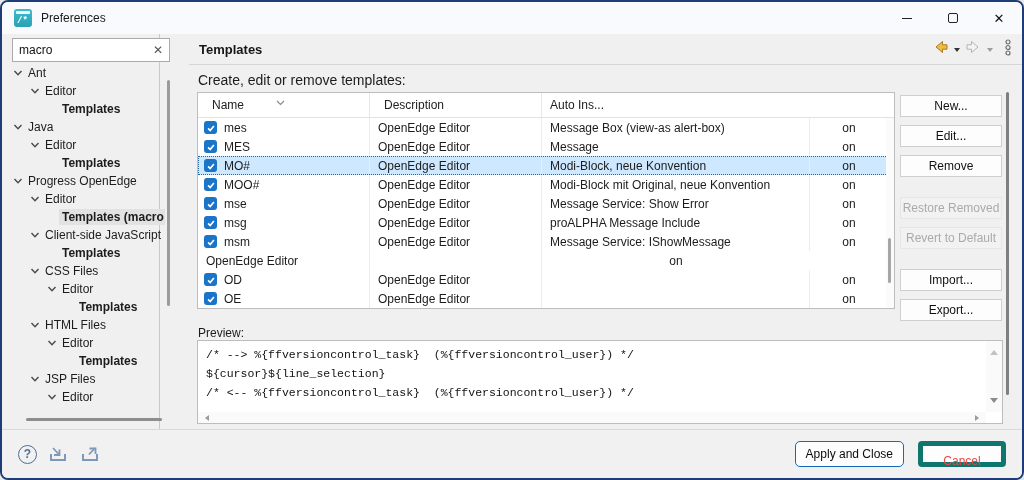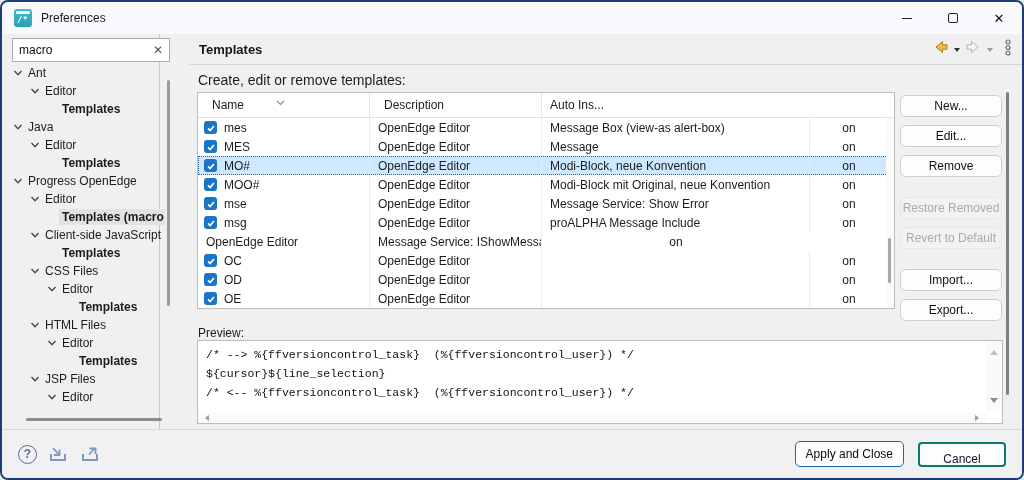--- a/index.html
+++ b/index.html
@@ -57,21 +57,21 @@
   .td { font-size:12px; color:#1c1c1c; height:100%; display:flex; align-items:center; padding-left:8px; border-right:1px solid #ededed; overflow:hidden; white-space:nowrap; }
   .td:last-child { border-right:none; justify-content:center; padding-left:0; }
   .chk { width:13px; height:13px; flex:none; border-radius:3px; background:#1a74c8; margin-right:7px; margin-left:-2px;
          display:flex; align-items:center; justify-content:center; }
   .table-vscroll-track { position:absolute; right:0; top:25px; bottom:0; width:8px; background:#fbfbfb; }
   .table-vscroll-thumb { position:absolute; right:3px; top:120px; width:3px; height:45px; background:#a6a6a6; border-radius:2px; }
 
   
   .actions { position:absolute; left:711px; top:61px; width:102px; display:flex; flex-direction:column; }
   .abtn { height:22px; margin-bottom:8px; font-size:12px; font-family:inherit; color:#111; background:#fdfdfd;
-          border:1px solid #cfcfcf; border-radius:6px; }
+          border:1px solid #cfcfcf; border-radius:0; }
   .abtn.gap { margin-top:12px; }
   .abtn:disabled { background:#f2f2f2; color:#aaaaaa; border-color:#e6e6e6; }
 
   
   .prevlabel { position:absolute; left:9px; top:292px; font-size:12px; color:#1c1c1c; }
   .preview { position:absolute; left:8px; top:306px; width:806px; height:84px; background:#fff; border:1px solid #bdbdbd; }
   .prevtext { position:absolute; left:0; top:0; right:16px; bottom:11px; padding:4px 8px; overflow:hidden;
               font-family:"Liberation Mono","DejaVu Sans Mono",monospace; font-size:11.5px; line-height:19px; color:#111; white-space:pre; }
   .pv-vstrip { position:absolute; right:0; top:0; bottom:11px; width:16px; background:#fafafa; }
   .tri-up { position:absolute; top:5px; left:4px; width:0; height:0; border:4px solid transparent; border-bottom:5px solid #c2c2c2; }
@@ -83,22 +83,22 @@
 
   
   .bottombar { position:absolute; left:0; right:0; bottom:0; height:49px; background:#f1f1f1; border-top:1px solid #d9d9d9;
                display:flex; align-items:center; padding:0 16px; }
   .helpbtn { width:19px; height:19px; border:1.5px solid #4f6f9d; border-radius:50%; color:#4f6f9d; font-size:12px; font-weight:bold;
              display:flex; align-items:center; justify-content:center; background:transparent; }
   .trayicon { margin-left:10px; background:none; border:none; display:flex; align-items:center; }
   .footspacer { flex:1; }
   .applybtn { height:26px; min-width:96px; padding:0 10px; font-size:12px; font-family:inherit; color:#0b0b0b;
               background:#fdfdfd; border:1.8px solid #1568b8; border-radius:5px; }
-  .cancelbtn { height:25px; min-width:88px; margin-left:14px; padding:8px 10px; font-size:12px; font-family:inherit; color:#0f172a;
-               background:#fdfdfd; border:2px solid #0f766e; border-radius:4px; }
+  .cancelbtn { height:25px; min-width:88px; margin-left:14px; padding:8px 10px; font-size:12px; font-family:inherit; color:#ef4444;
+               background:#fdfdfd; border:5px solid #0f766e; border-radius:4px; }
 </style>
 </head>
 <body>
 
 <div class="window">
 
   <div class="titlebar">
     <div class="appicon">
       <div class="bar"></div>
       <div class="gl">/*</div>
@@ -421,34 +421,34 @@
                 </svg>
               </span>
               <span class="nm">msg</span>
             </div>
             <div class="td cctx">OpenEdge Editor</div>
             <div class="td cdesc">proALPHA Message Include</div>
             <div class="td cauto">on</div>
           </div>
 
           <div class="trow">
+            <div class="td cname">
+              <span class="chk">
+                <svg width="10" height="10" viewBox="0 0 12 12">
+                  <polyline points="2.5,6.5 5,9 9.5,3.5" fill="none" stroke="#fff" stroke-width="2"></polyline>
+                </svg>
+              </span>
+              <span class="nm">msm</span>
+            </div>
             <div class="td cctx">OpenEdge Editor</div>
             <div class="td cdesc">Message Service: IShowMessage</div>
             <div class="td cauto">on</div>
           </div>
 
           <div class="trow">
-            <div class="td cname">
-              <span class="chk">
-                <svg width="10" height="10" viewBox="0 0 12 12">
-                  <polyline points="2.5,6.5 5,9 9.5,3.5" fill="none" stroke="#fff" stroke-width="2"></polyline>
-                </svg>
-              </span>
-              <span class="nm">OC</span>
-            </div>
             <div class="td cctx">OpenEdge Editor</div>
             <div class="td cdesc"></div>
             <div class="td cauto">on</div>
           </div>
 
           <div class="trow">
             <div class="td cname">
               <span class="chk">
                 <svg width="10" height="10" viewBox="0 0 12 12">
                   <polyline points="2.5,6.5 5,9 9.5,3.5" fill="none" stroke="#fff" stroke-width="2"></polyline>

